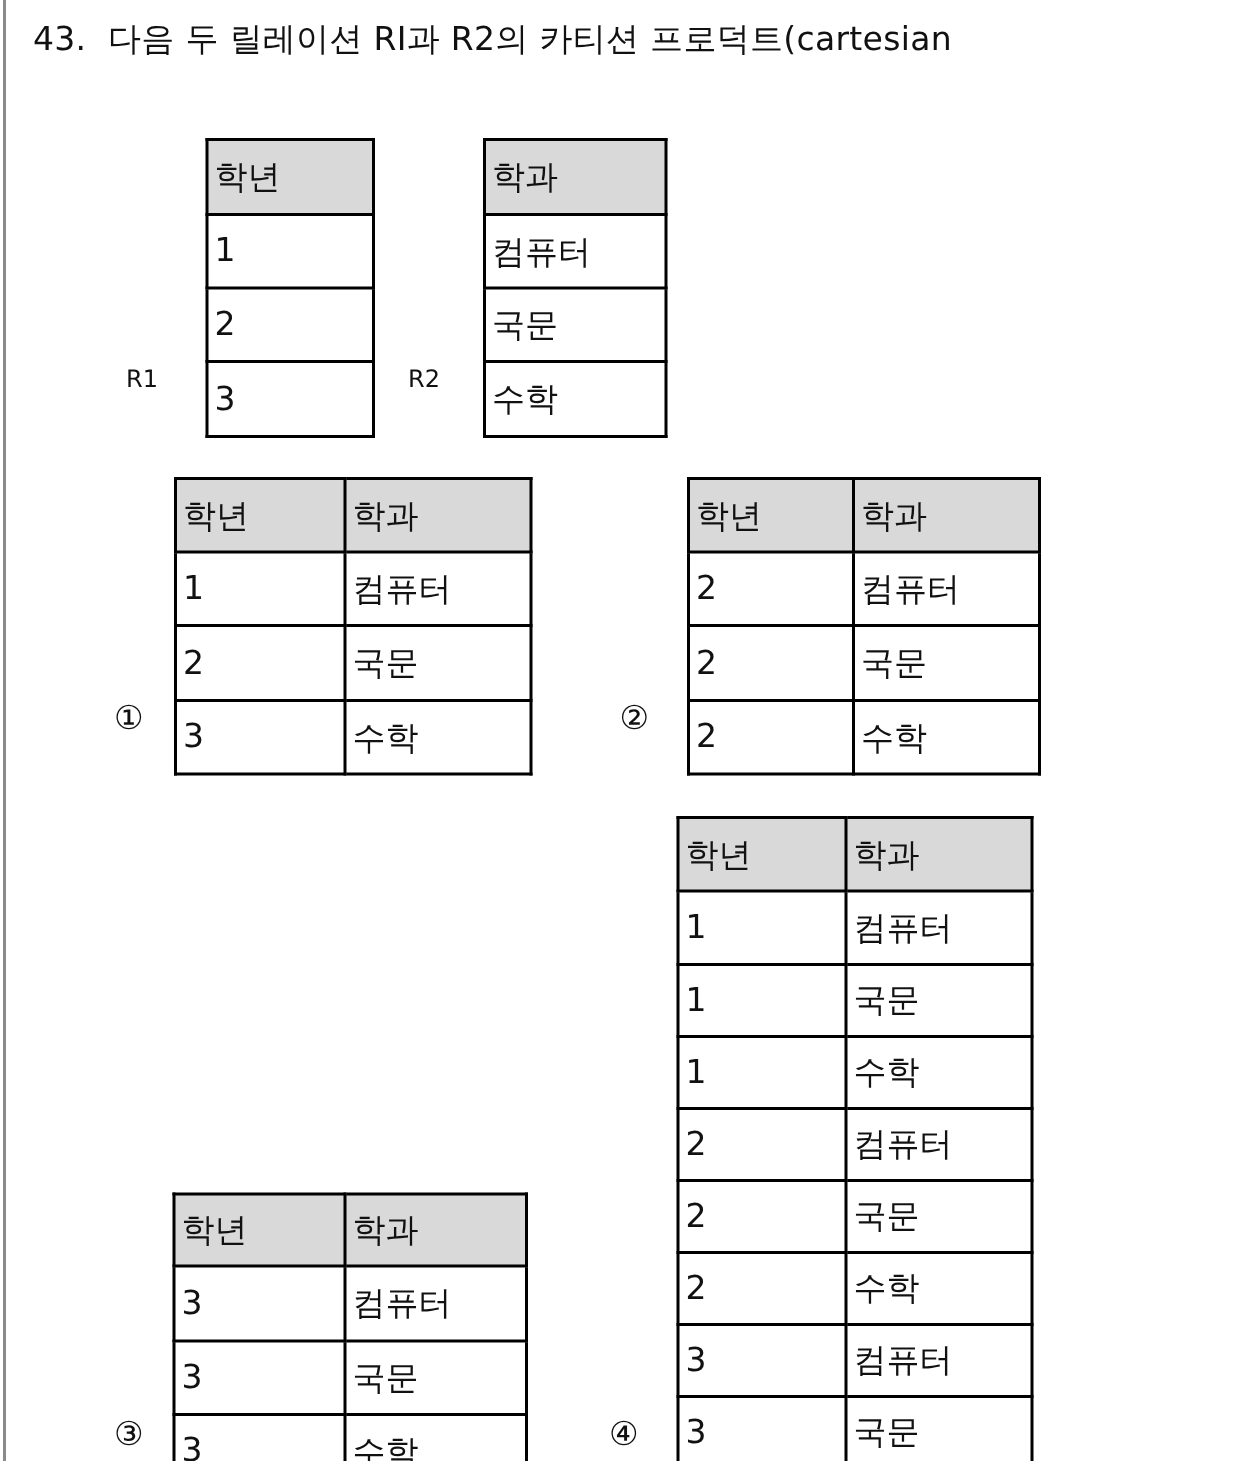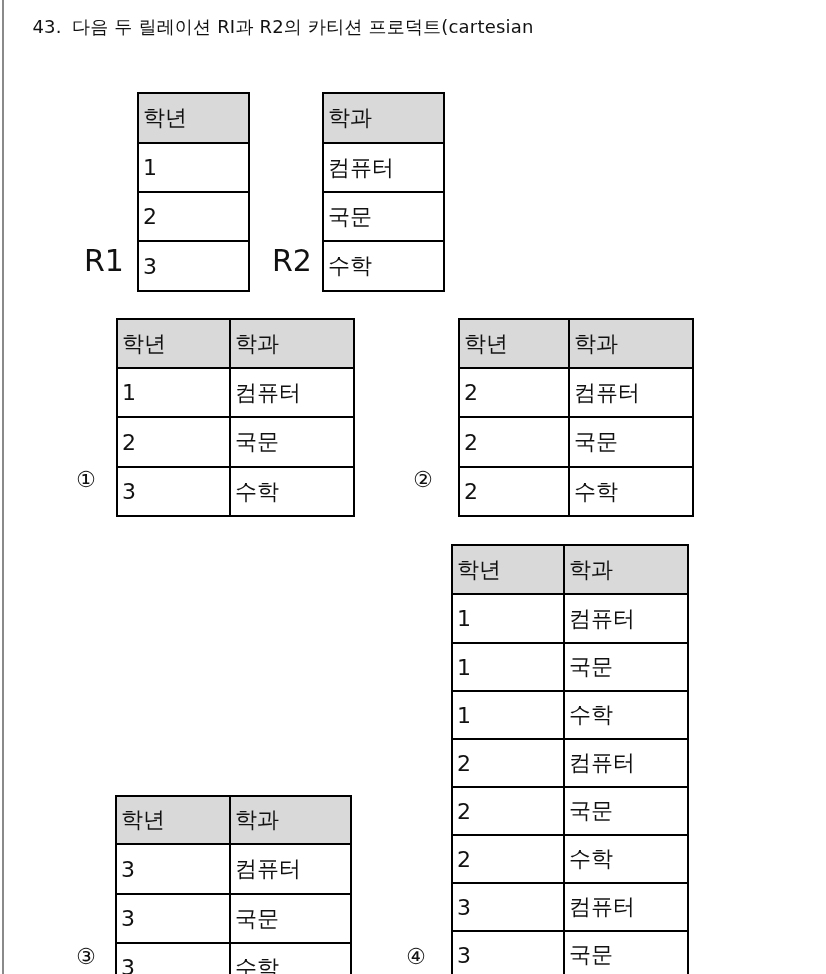--- a/index.html
+++ b/index.html
@@ -20,25 +20,24 @@
     left: 2px;
     top: 0;
     width: 2px;
     height: 974px;
     background: #8a8a8a;
   }
   .question {
     position: absolute;
     left: 22px;
     top: 12px;
-    font-size: 18px;
+    font-size: 22px;
     line-height: 30px;
     letter-spacing: 0.2px;
     color: #111;
-    text-align: center;
   }
   .question .num {
     display: inline-block;
     width: 50px;
   }
   .question .line2 {
     padding-left: 50px;
   }
   .rel {
     position: absolute;
@@ -52,21 +51,21 @@
     vertical-align: middle;
     padding: 4px;
     font-weight: normal;
     color: #111;
   }
   .rel th {
     background: #d9d9d9;
   }
   .label {
     position: absolute;
-    font-size: 30px;
+    font-size: 16px;
     color: #111;
     text-align: center;
   }
   .choice {
     position: absolute;
     font-size: 22px;
     color: #111;
   }
 </style>
 </head>

